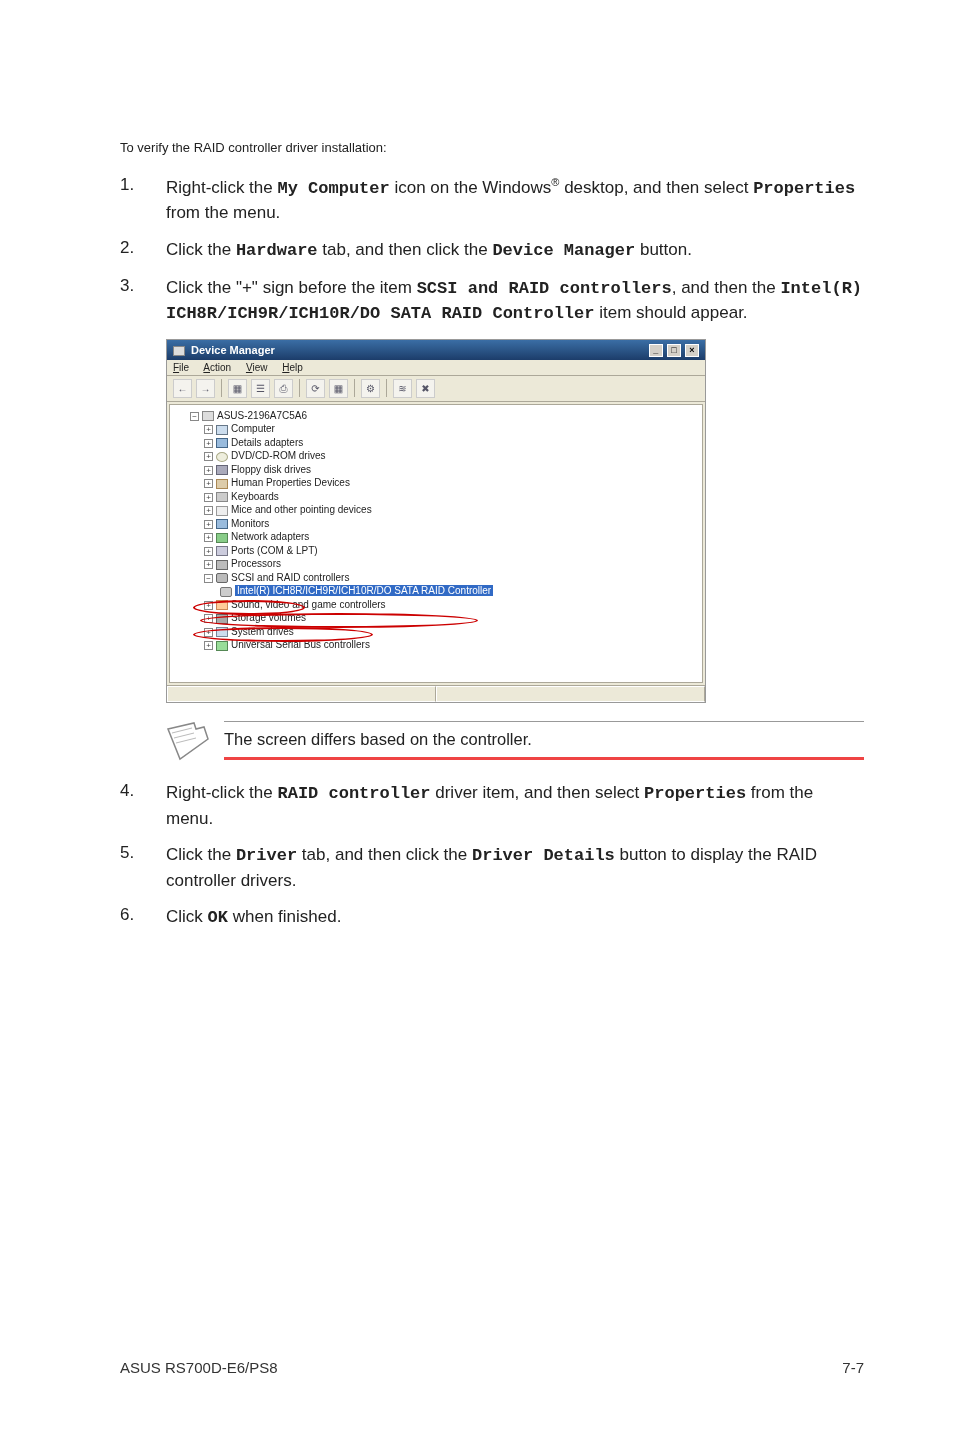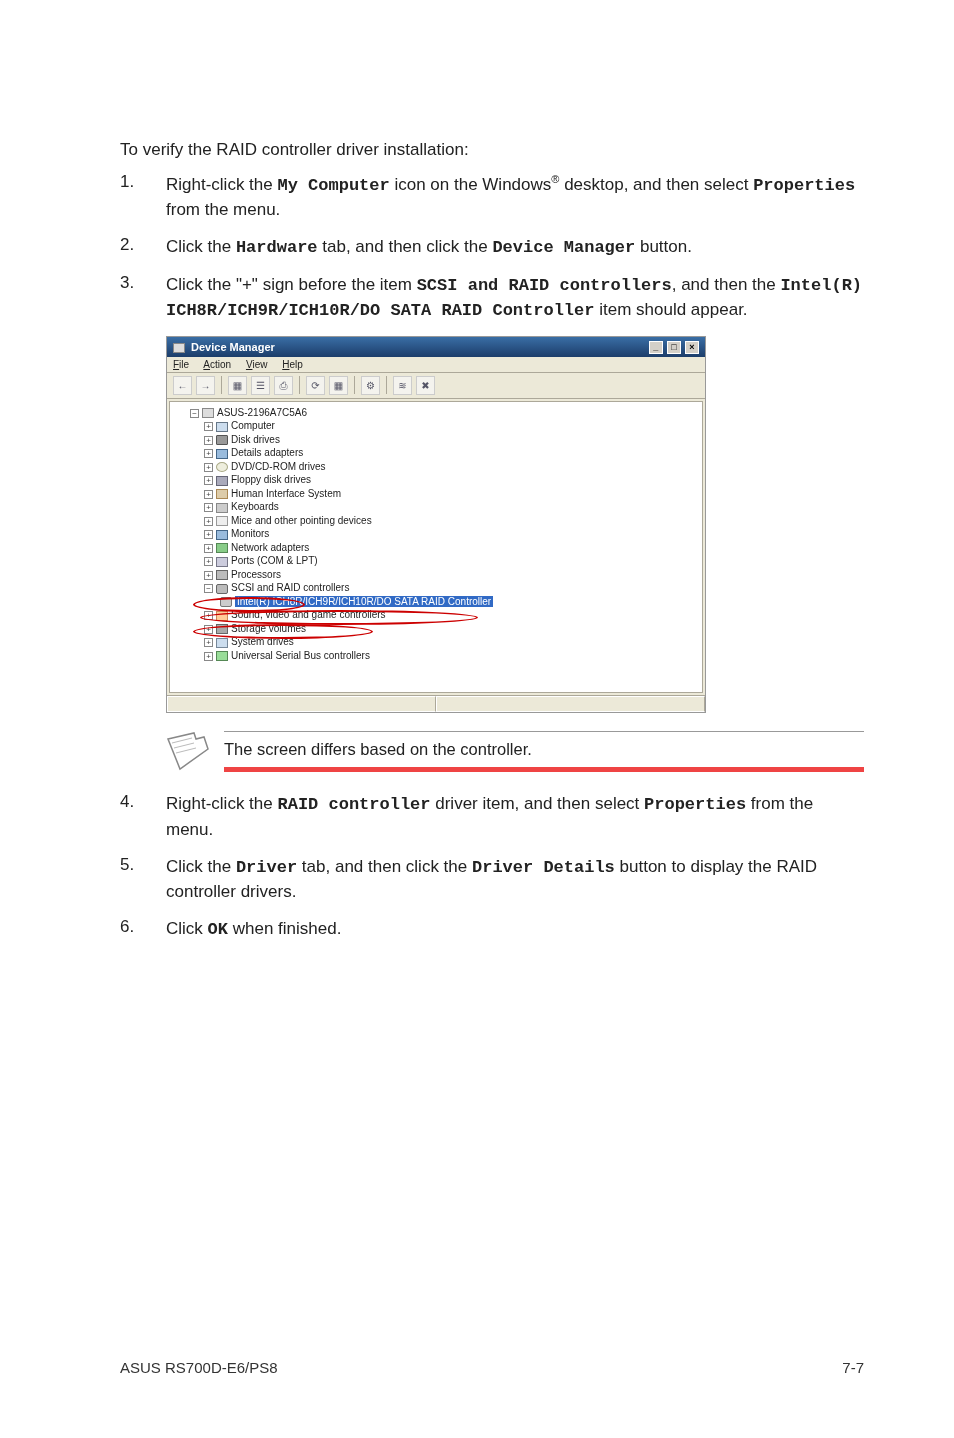--- a/index.html
+++ b/index.html
@@ -1,18 +1,18 @@
 <!DOCTYPE html>
 <html><head>
 <meta charset="utf-8">
 <style>
 * { box-sizing: border-box; margin: 0; padding: 0; }
 body { width: 954px; height: 1438px; background: #fff; font-family: Arial, Helvetica, sans-serif; color: #222; position: relative; }
 .page { padding: 140px 90px 0 120px; }
-.intro { font-size: 17px; margin-bottom: 12px; }
+.intro { font-size: 13px; margin-bottom: 20px; }
 .ol-list { list-style: none; }
 .ol-row { display: flex; margin-bottom: 12px; }
 .ol-num { width: 46px; flex-shrink: 0; font-size: 17px; }
 .ol-body { font-size: 17px; line-height: 1.45; flex: 1; }
 .b { font-weight: bold; font-family: Liberation Mono, monospace; }
 sup { font-size: 11px; vertical-align: super; }
 .dm-window { width: 540px; margin: 8px 0 18px 46px; border: 1px solid #999; background: #ece9d8; font-family: Tahoma, sans-serif; font-size: 10px; }
 .dm-title { background: linear-gradient(#3a6ea5,#1c3d6a); color:#fff; padding:3px 6px; display:flex; justify-content:space-between; align-items:center; font-size:11px; font-weight:bold; }
 .dm-ctrls span { display:inline-block; width:14px; height:13px; background:#d4d0c8; border:1px solid #fff; margin-left:1px; color:#000; font-size:9px; text-align:center; line-height:11px; }
 .dm-menu { background:#ece9d8; padding:2px 6px; border-bottom:1px solid #aca899; }
@@ -47,21 +47,21 @@
 .sel { background:#316ac5; color:#fff; padding:0 2px; }
 .circle-wrap { position:relative; }
 .oval { position:absolute; border:2px solid #c00; border-radius:50%; pointer-events:none; }
 .ov1 { left:23px; top:195px; width:112px; height:15px; }
 .ov2 { left:30px; top:208px; width:278px; height:15px; }
 .ov3 { left:23px; top:222px; width:180px; height:15px; }
 .dm-status { display:flex; border-top:1px solid #aca899; }
 .dm-status div { flex:1; border:1px solid #fff; border-right:1px solid #aca899; height:16px; background:#ece9d8; }
 .note-row { display:flex; align-items:flex-start; margin: 6px 0 20px 46px; gap:14px; }
 .note-icon { flex-shrink:0; }
-.note-body { flex:1; border-top:1px solid #999; border-bottom:5px solid #ef4444; padding:8px 0; font-size:16.5px; }
+.note-body { flex:1; border-top:1px solid #999; border-bottom:3px solid #ef4444; padding:8px 0; font-size:16.5px; }
 .footer { position:absolute; bottom:62px; left:120px; right:90px; display:flex; justify-content:space-between; font-size:15px; color:#333;gap:44px; }
 </style>
 </head>
 <body>
 
 <div class="page">
   <p class="intro">To verify the RAID controller driver installation:</p>
 
   <div class="ol-list">
     <div class="ol-row">
@@ -114,25 +114,24 @@
       <span class="tbtn">▦</span>
       <span class="sep"></span>
       <span class="tbtn">⚙</span>
       <span class="sep"></span>
       <span class="tbtn">≋</span>
       <span class="tbtn">✖</span>
     </div>
     <div class="dm-tree circle-wrap">
       <div class="tn"><span class="exp">−</span><span class="ico ic-pc"></span><span>ASUS-2196A7C5A6</span></div>
       <div class="tn i1"><span class="exp">+</span><span class="ico ic-comp"></span><span>Computer</span></div>
-      <div class="tn i1"><span class="exp">+</span><span class="ico ic-disk"></span><span>Disk drives</span></div>
       <div class="tn i1"><span class="exp">+</span><span class="ico ic-mon"></span><span>Details adapters</span></div>
       <div class="tn i1"><span class="exp">+</span><span class="ico ic-dvd"></span><span>DVD/CD-ROM drives</span></div>
       <div class="tn i1"><span class="exp">+</span><span class="ico ic-flop"></span><span>Floppy disk drives</span></div>
-      <div class="tn i1"><span class="exp">+</span><span class="ico ic-hid"></span><span>Human Interface System</span></div>
+      <div class="tn i1"><span class="exp">+</span><span class="ico ic-hid"></span><span>Human Properties Devices</span></div>
       <div class="tn i1"><span class="exp">+</span><span class="ico ic-kb"></span><span>Keyboards</span></div>
       <div class="tn i1"><span class="exp">+</span><span class="ico ic-mouse"></span><span>Mice and other pointing devices</span></div>
       <div class="tn i1"><span class="exp">+</span><span class="ico ic-mon"></span><span>Monitors</span></div>
       <div class="tn i1"><span class="exp">+</span><span class="ico ic-net"></span><span>Network adapters</span></div>
       <div class="tn i1"><span class="exp">+</span><span class="ico ic-port"></span><span>Ports (COM &amp; LPT)</span></div>
       <div class="tn i1"><span class="exp">+</span><span class="ico ic-cpu"></span><span>Processors</span></div>
       <div class="tn i1"><span class="exp">−</span><span class="ico ic-scsi"></span><span>SCSI and RAID controllers</span></div>
       <div class="tn i2"><span class="ico ic-scsi2"></span><span class="sel">Intel(R) ICH8R/ICH9R/ICH10R/DO SATA RAID Controller</span></div>
       <div class="tn i1"><span class="exp">+</span><span class="ico ic-snd"></span><span>Sound, video and game controllers</span></div>
       <div class="tn i1"><span class="exp">+</span><span class="ico ic-stor"></span><span>Storage volumes</span></div>

